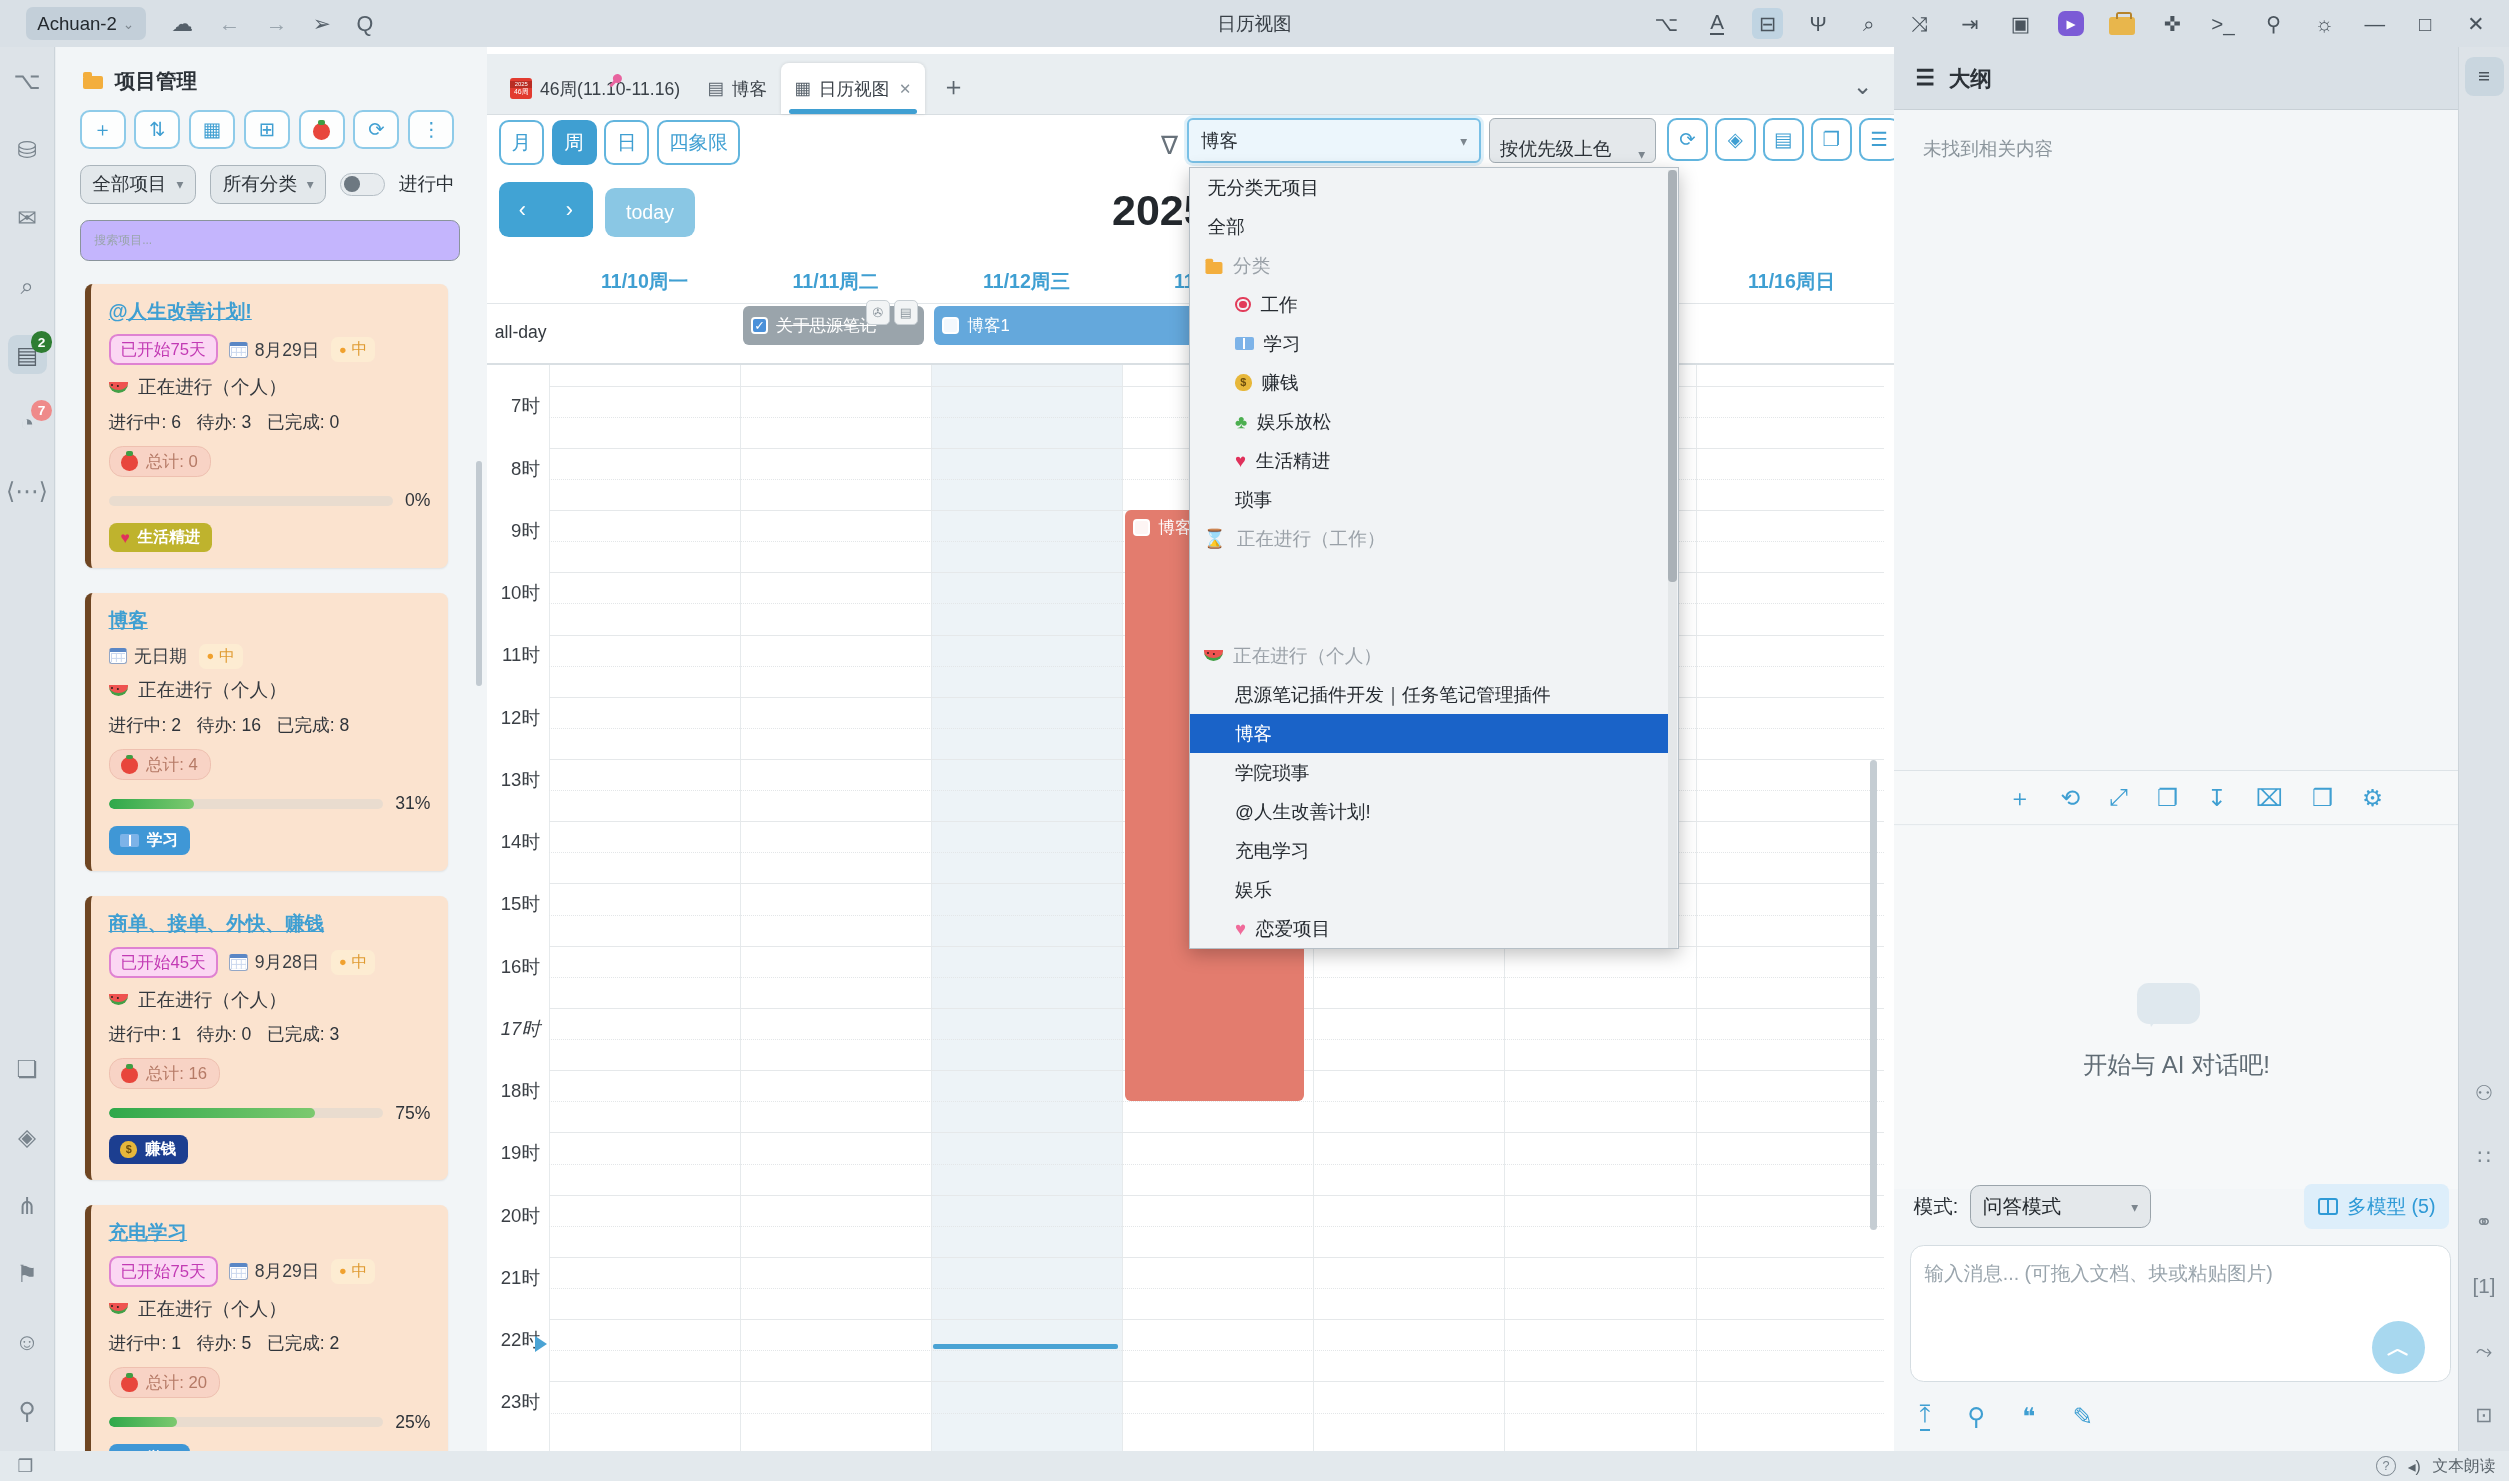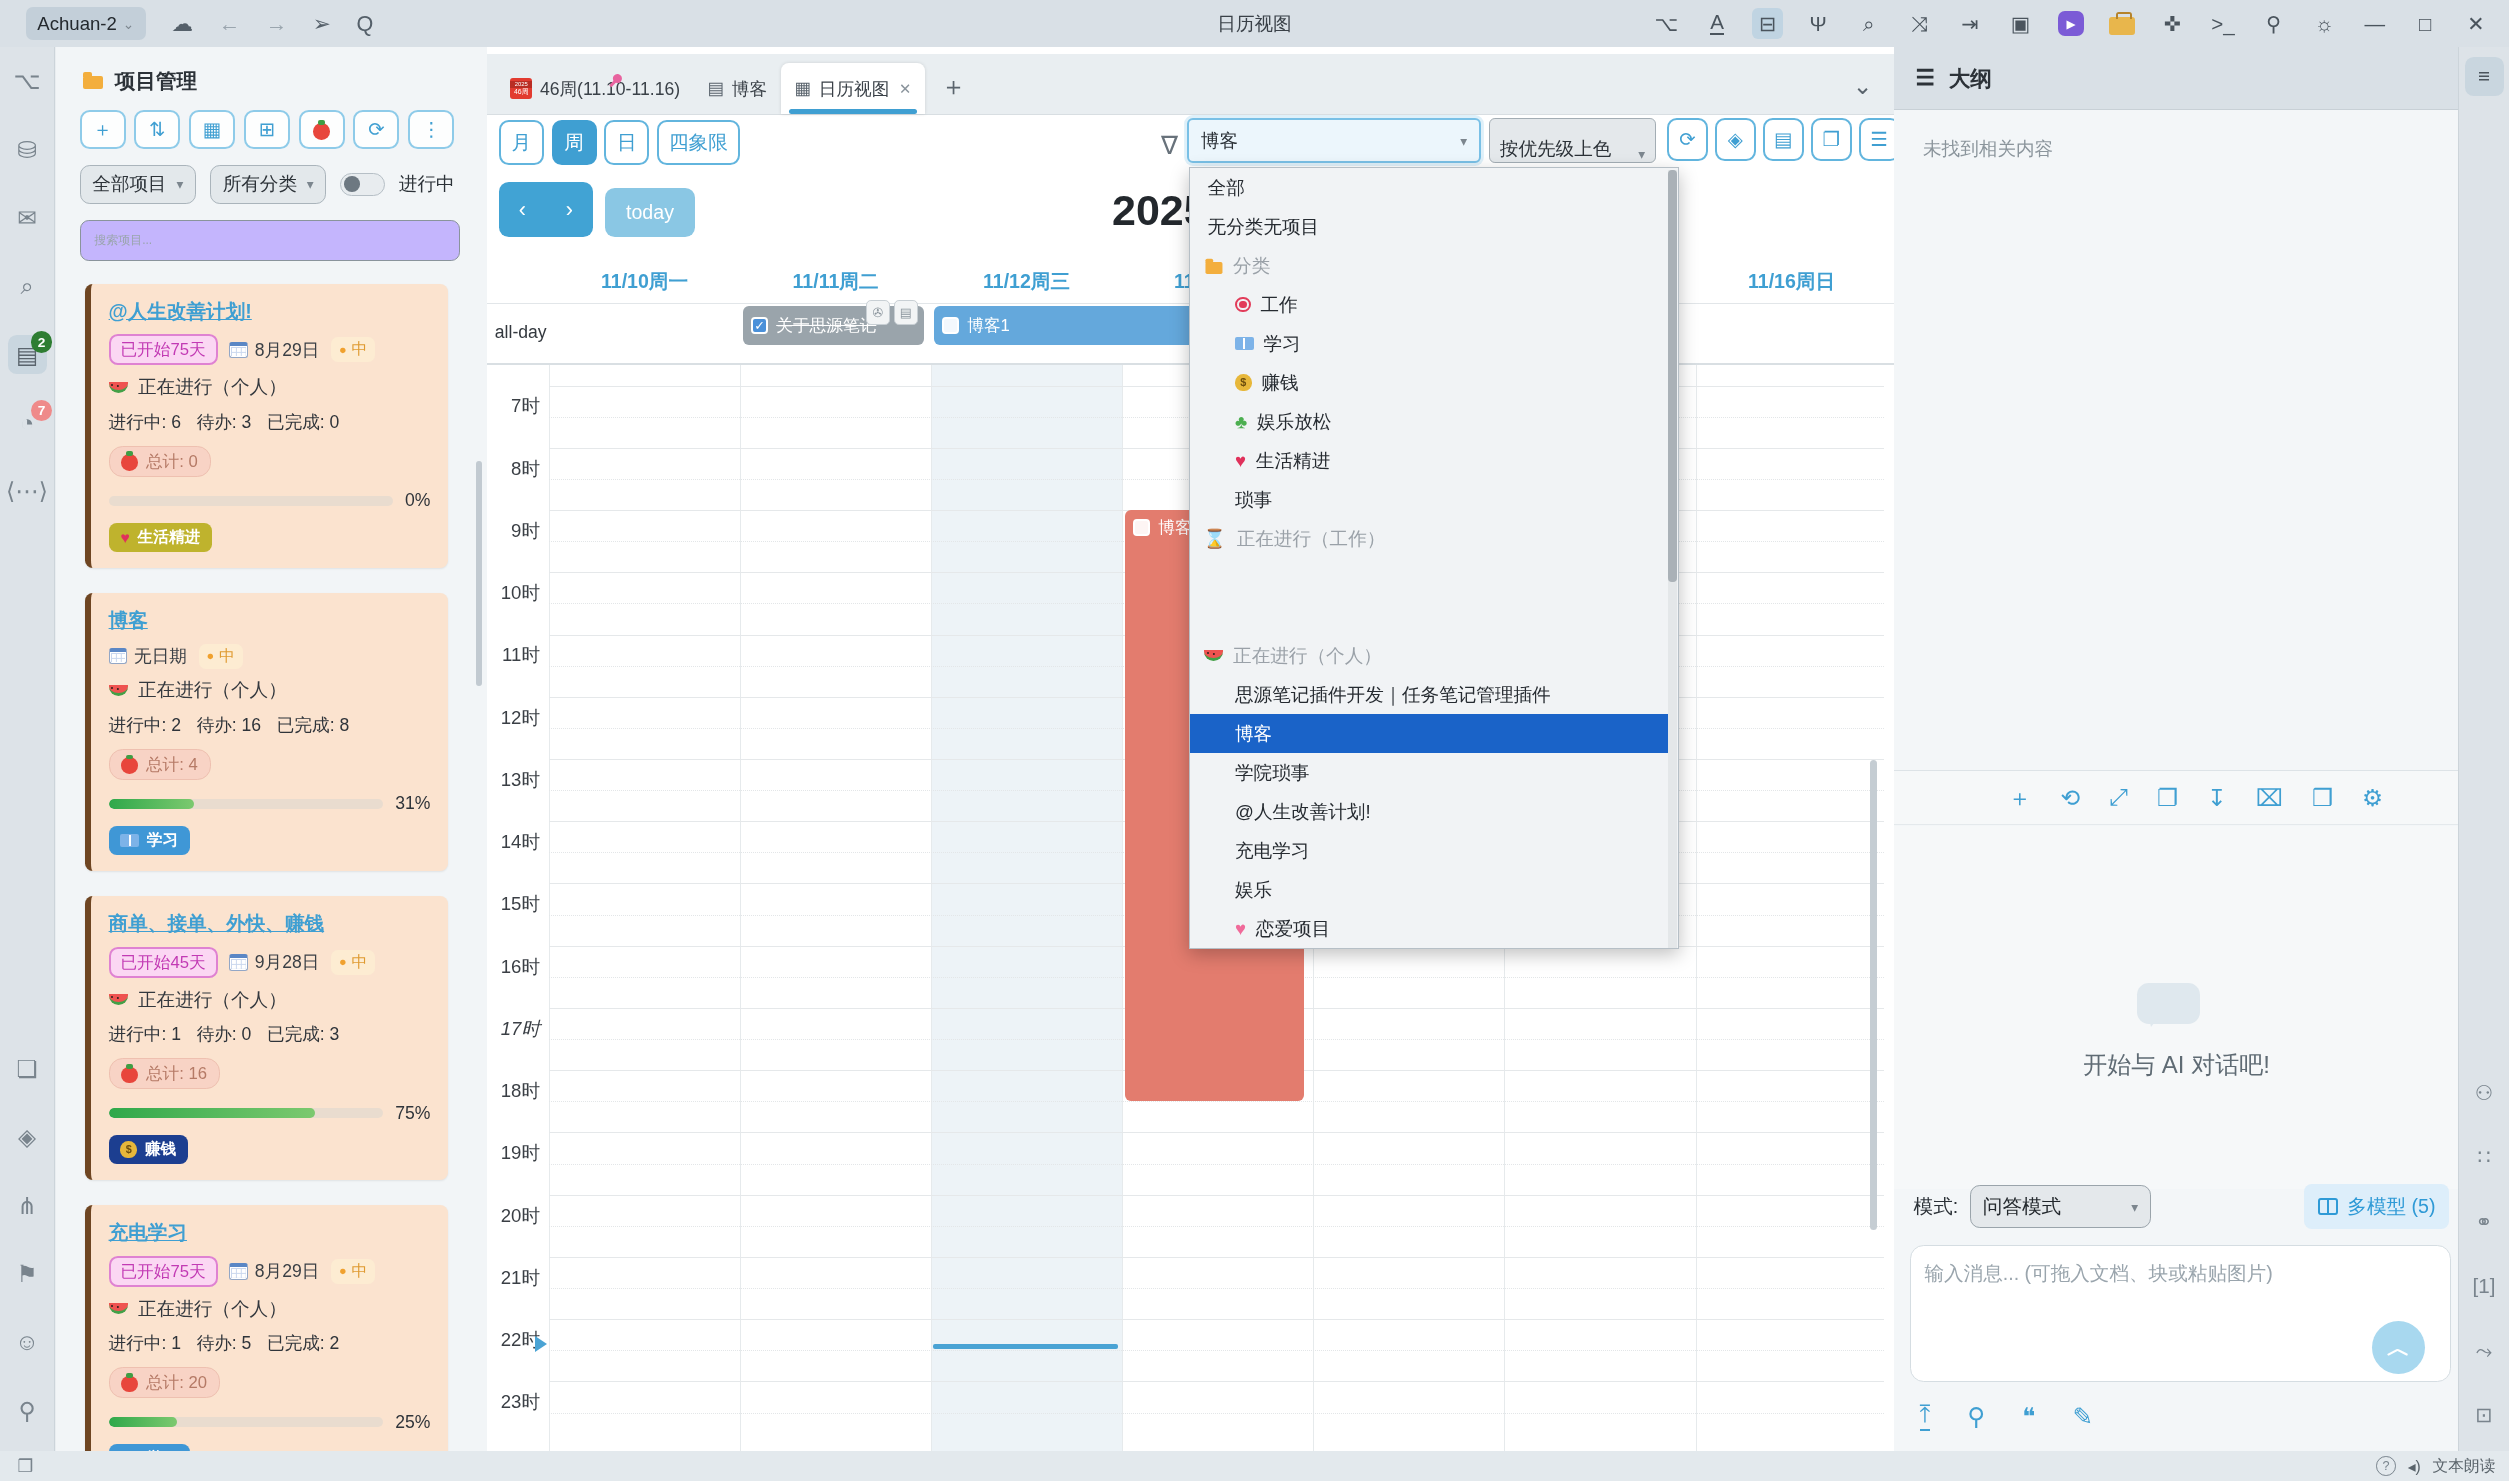--- a/index.html
+++ b/index.html
@@ -625,24 +625,24 @@
           </div>
           <div class="nowline" style="top: 979px; left: 446px; width: 185px;"></div>
           <div class="nowarrow" style="top: 971px; left: 48px;"></div>
         </div>
       <div class="cal-scroll"></div>
     </div>
   </div>
 
   <div class="dropdown" id="dropdown">
       <div class="dd-item ">
+        <span>无分类无项目</span>
+      </div>
+      <div class="dd-item ">
         <span>全部</span>
-      </div>
-      <div class="dd-item ">
-        <span>无分类无项目</span>
       </div>
       <div class="dd-item group">
         <span class="sh sh-folder small"></span>
         <span>分类</span>
       </div>
       <div class="dd-item child">
         <span class="sh sh-target"></span>
         <span>工作</span>
       </div>
       <div class="dd-item child">

